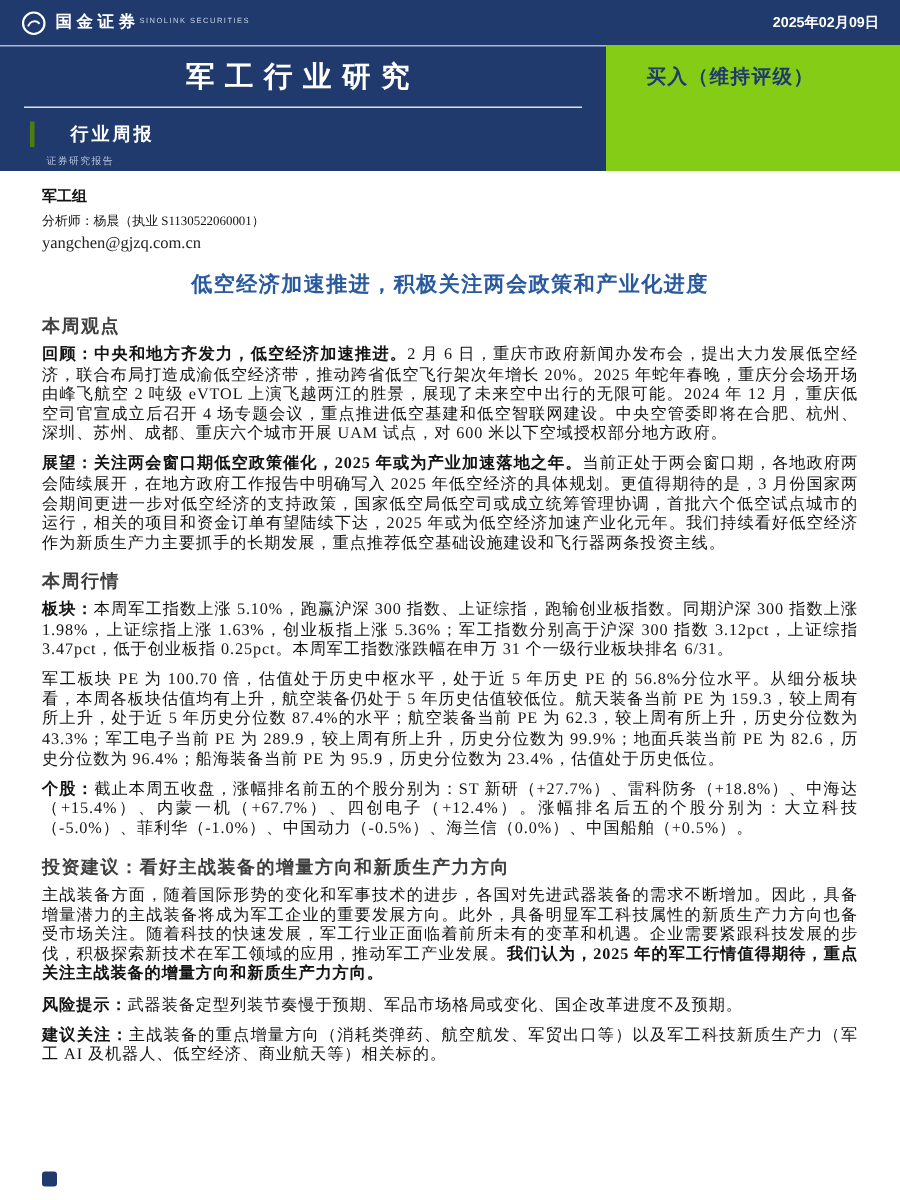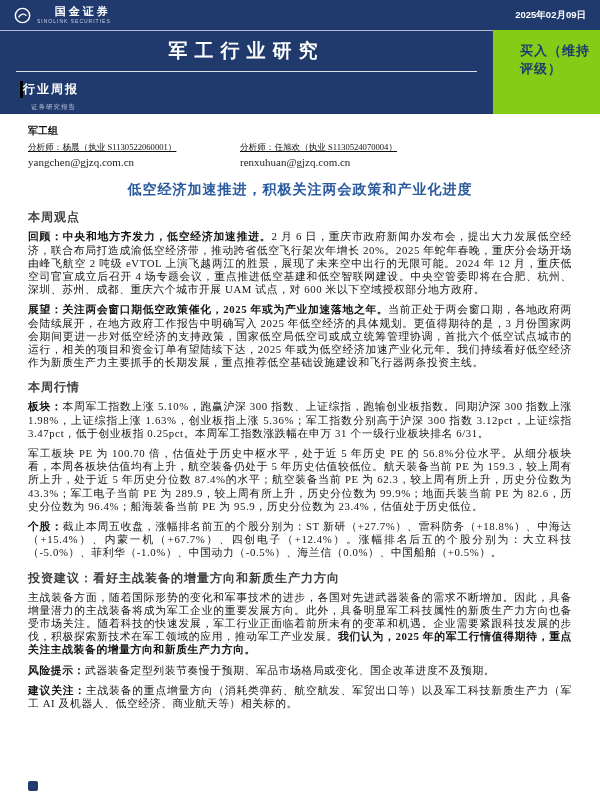--- a/index.html
+++ b/index.html
@@ -4,42 +4,42 @@
 <style>
   html,body{margin:0;padding:0;background:#ffffff;}
   .page{position:relative;width:600px;height:800px;margin:0 auto;background:#ffffff;overflow:hidden;
         font-family:"Liberation Serif","DejaVu Serif",serif;color:#111111;}
 
   
   .hdr-top{height:30px;background:#203a6e;display:flex;align-items:center;justify-content:space-between;
            padding:0 14px;box-sizing:border-box;}
   .brand{display:flex;align-items:center;gap:6px;}
   .logo{width:17px;height:17px;display:inline-flex;}
-  .brand-txt{display:flex;flex-direction:column;line-height:1;align-items:flex-end;}
+  .brand-txt{display:flex;flex-direction:row;line-height:1;}
   .brand-cn{color:#ffffff;font-size:11px;font-weight:bold;letter-spacing:3px;font-family:"Liberation Sans",sans-serif;}
   .brand-en{color:#c9d3e6;font-size:5px;letter-spacing:1px;margin-top:2px;font-family:"Liberation Sans",sans-serif;}
   .date{color:#ffffff;font-size:9.5px;font-weight:bold;font-family:"Liberation Sans",sans-serif;}
 
   .hdr-main{display:flex;height:84px;}
-  .hdr-left{width:493px;background:#203a6e;color:#ffffff;box-sizing:border-box;border-top:1px solid rgba(255,255,255,.65);}
+  .hdr-left{width:404px;background:#203a6e;color:#ffffff;box-sizing:border-box;border-top:1px solid rgba(255,255,255,.65);}
   .rt{text-align:center;font-size:19px;font-weight:bold;letter-spacing:7px;padding-top:7px;
       font-family:"Liberation Sans",sans-serif;}
   .hr-line{height:1px;background:rgba(255,255,255,.85);margin:7px 16px 0 16px;}
-  .kind{margin:9px 0 0 20px;font-size:12px;font-weight:bold;border-left:3px solid #000000;padding-left:0;
+  .kind{margin:9px 0 0 20px;font-size:12px;font-weight:bold;border-left:3px solid #4d7c0f;padding-left:24px;
         letter-spacing:2px;font-family:"Liberation Sans",sans-serif;}
   .note{margin:5px 0 0 31px;font-size:6.5px;color:#b9c4d9;letter-spacing:1px;font-family:"Liberation Sans",sans-serif;}
   .hdr-right{flex:1;background:#84cc16;box-sizing:border-box;padding:12px 0 0 27px;}
   .rating{color:#203a6e;font-size:13px;font-weight:bold;font-family:"Liberation Sans",sans-serif;letter-spacing:1px;}
 
   
   .content{padding:10px 28px 0 28px;}
   .group{font-size:10px;font-weight:bold;margin-bottom:3px;font-family:"Liberation Sans",sans-serif;}
   .analysts{display:flex;margin-bottom:6px;}
   .an{width:212px;}
-  .a-title{font-size:8.6px;line-height:1.5;text-decoration:underline;}
+  .a-title{font-size:8.6px;line-height:1.5;}
   .a-email{font-size:11px;line-height:1.5;color:#222222;}
 
   .doc-title{margin:11px 0 4px 0;text-align:center;color:#2a5a9e;font-size:14px;font-weight:bold;
              letter-spacing:1px;font-family:"Liberation Sans",sans-serif;}
 
   .sec-h{margin:10px 0 4px 0;color:#404040;font-size:12px;font-weight:bold;letter-spacing:1px;
          font-family:"Liberation Sans",sans-serif;}
 
   p.body{margin:0 0 7px 0;font-size:10.8px;line-height:13.2px;letter-spacing:0.6px;text-align:justify;color:#141414;}
   .lead{font-weight:bold;margin-top:26px;}
@@ -84,24 +84,20 @@
 
   <main class="content">
 
     <div class="group">军工组</div>
 
     <div class="analysts">
       <div class="an">
         <div class="a-title">分析师：杨晨（执业 S1130522060001）</div>
         <div class="a-email">yangchen@gjzq.com.cn</div>
       </div>
-      <div class="an">
-        <div class="a-title">分析师：任旭欢（执业 S1130524070004）</div>
-        <div class="a-email">renxuhuan@gjzq.com.cn</div>
-      </div>
     </div>
 
     <h1 class="doc-title">低空经济加速推进，积极关注两会政策和产业化进度</h1>
 
     <h2 class="sec-h">本周观点</h2>
     <p class="body"><span class="lead">回顾：中央和地方齐发力，低空经济加速推进。</span><span>2 月 6 日，重庆市政府新闻办发布会，提出大力发展低空经济，联合布局打造成渝低空经济带，推动跨省低空飞行架次年增长 20%。2025 年蛇年春晚，重庆分会场开场由峰飞航空 2 吨级 eVTOL 上演飞越两江的胜景，展现了未来空中出行的无限可能。2024 年 12 月，重庆低空司官宣成立后召开 4 场专题会议，重点推进低空基建和低空智联网建设。中央空管委即将在合肥、杭州、深圳、苏州、成都、重庆六个城市开展 UAM 试点，对 600 米以下空域授权部分地方政府。</span></p>
     <p class="body"><span class="lead">展望：关注两会窗口期低空政策催化，2025 年或为产业加速落地之年。</span><span>当前正处于两会窗口期，各地政府两会陆续展开，在地方政府工作报告中明确写入 2025 年低空经济的具体规划。更值得期待的是，3 月份国家两会期间更进一步对低空经济的支持政策，国家低空局低空司或成立统筹管理协调，首批六个低空试点城市的运行，相关的项目和资金订单有望陆续下达，2025 年或为低空经济加速产业化元年。我们持续看好低空经济作为新质生产力主要抓手的长期发展，重点推荐低空基础设施建设和飞行器两条投资主线。</span></p>
 
     <h2 class="sec-h">本周行情</h2>
     <p class="body"><span class="lead">板块：</span><span>本周军工指数上涨 5.10%，跑赢沪深 300 指数、上证综指，跑输创业板指数。同期沪深 300 指数上涨 1.98%，上证综指上涨 1.63%，创业板指上涨 5.36%；军工指数分别高于沪深 300 指数 3.12pct，上证综指 3.47pct，低于创业板指 0.25pct。本周军工指数涨跌幅在申万 31 个一级行业板块排名 6/31。</span></p>

